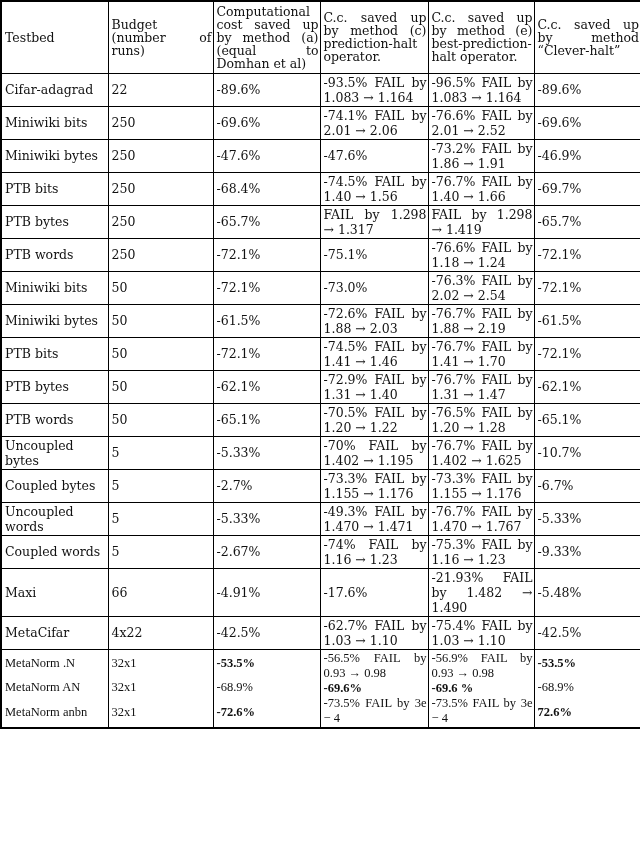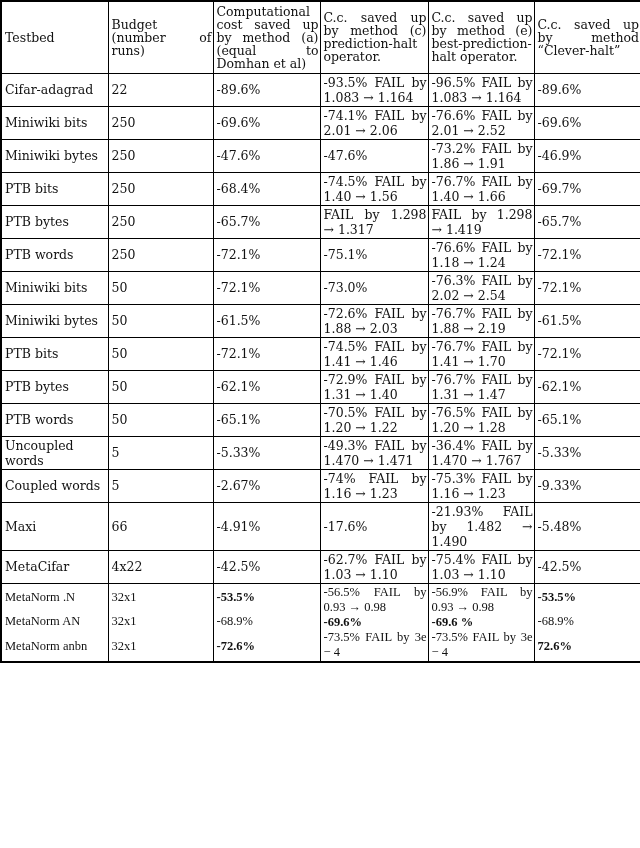--- a/index.html
+++ b/index.html
@@ -163,25 +163,41 @@
         </tr>
         <tr>
           <td>PTB words</td>
           <td>50</td>
           <td class="bold">-65.1%</td>
           <td>-70.5% FAIL by 1.20 → 1.22</td>
           <td>-76.5% FAIL by 1.20 → 1.28</td>
           <td class="bold">-65.1%</td>
         </tr>
         <tr>
+          <td>Uncoupled bytes</td>
+          <td>5</td>
+          <td>-5.33%</td>
+          <td>-70% FAIL by 1.402 → 1.195</td>
+          <td>-76.7% FAIL by 1.402 → 1.625</td>
+          <td class="bold">-10.7%</td>
+        </tr>
+        <tr>
+          <td>Coupled bytes</td>
+          <td>5</td>
+          <td>-2.7%</td>
+          <td>-73.3% FAIL by 1.155 → 1.176</td>
+          <td>-73.3% FAIL by 1.155 → 1.176</td>
+          <td class="bold">-6.7%</td>
+        </tr>
+        <tr>
           <td>Uncoupled words</td>
           <td>5</td>
           <td class="bold">-5.33%</td>
           <td>-49.3% FAIL by 1.470 → 1.471</td>
-          <td>-36.4% FAIL by 1.470 → 1.767</td>
+          <td>-76.7% FAIL by 1.470 → 1.767</td>
           <td class="bold">-5.33%</td>
         </tr>
         <tr>
           <td>Coupled words</td>
           <td>5</td>
           <td>-2.67%</td>
           <td>-74% FAIL by 1.16 → 1.23</td>
           <td>-75.3% FAIL by 1.16 → 1.23</td>
           <td class="bold">-9.33%</td>
         </tr>

